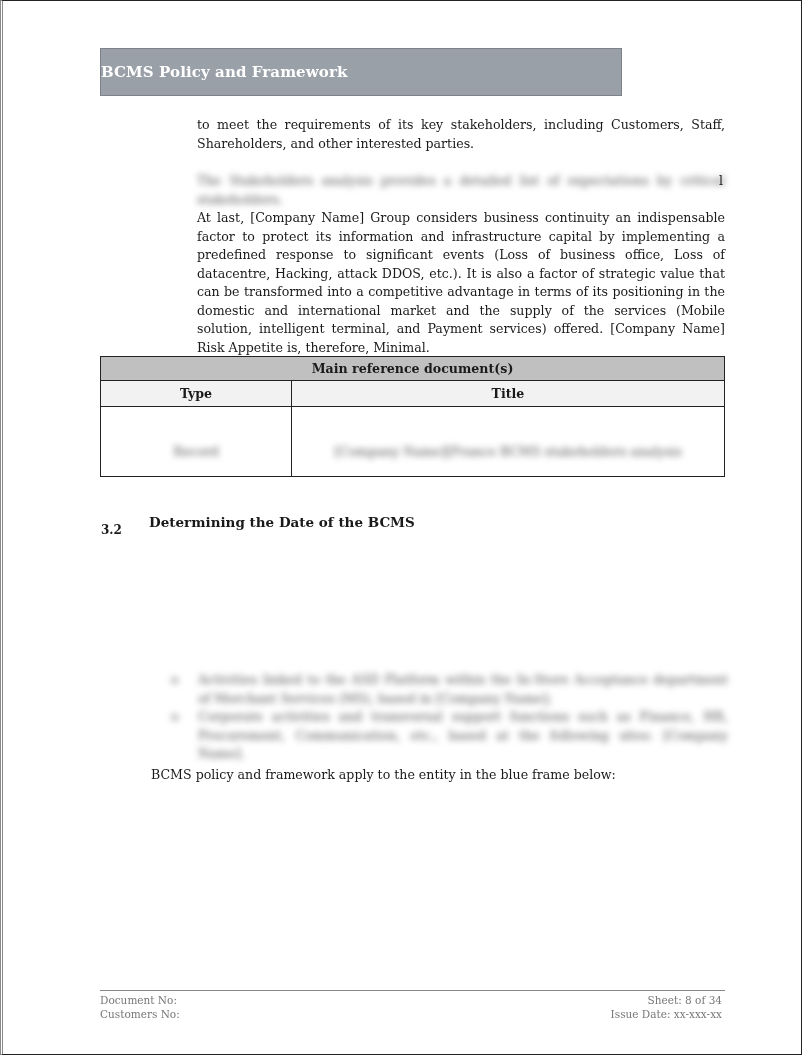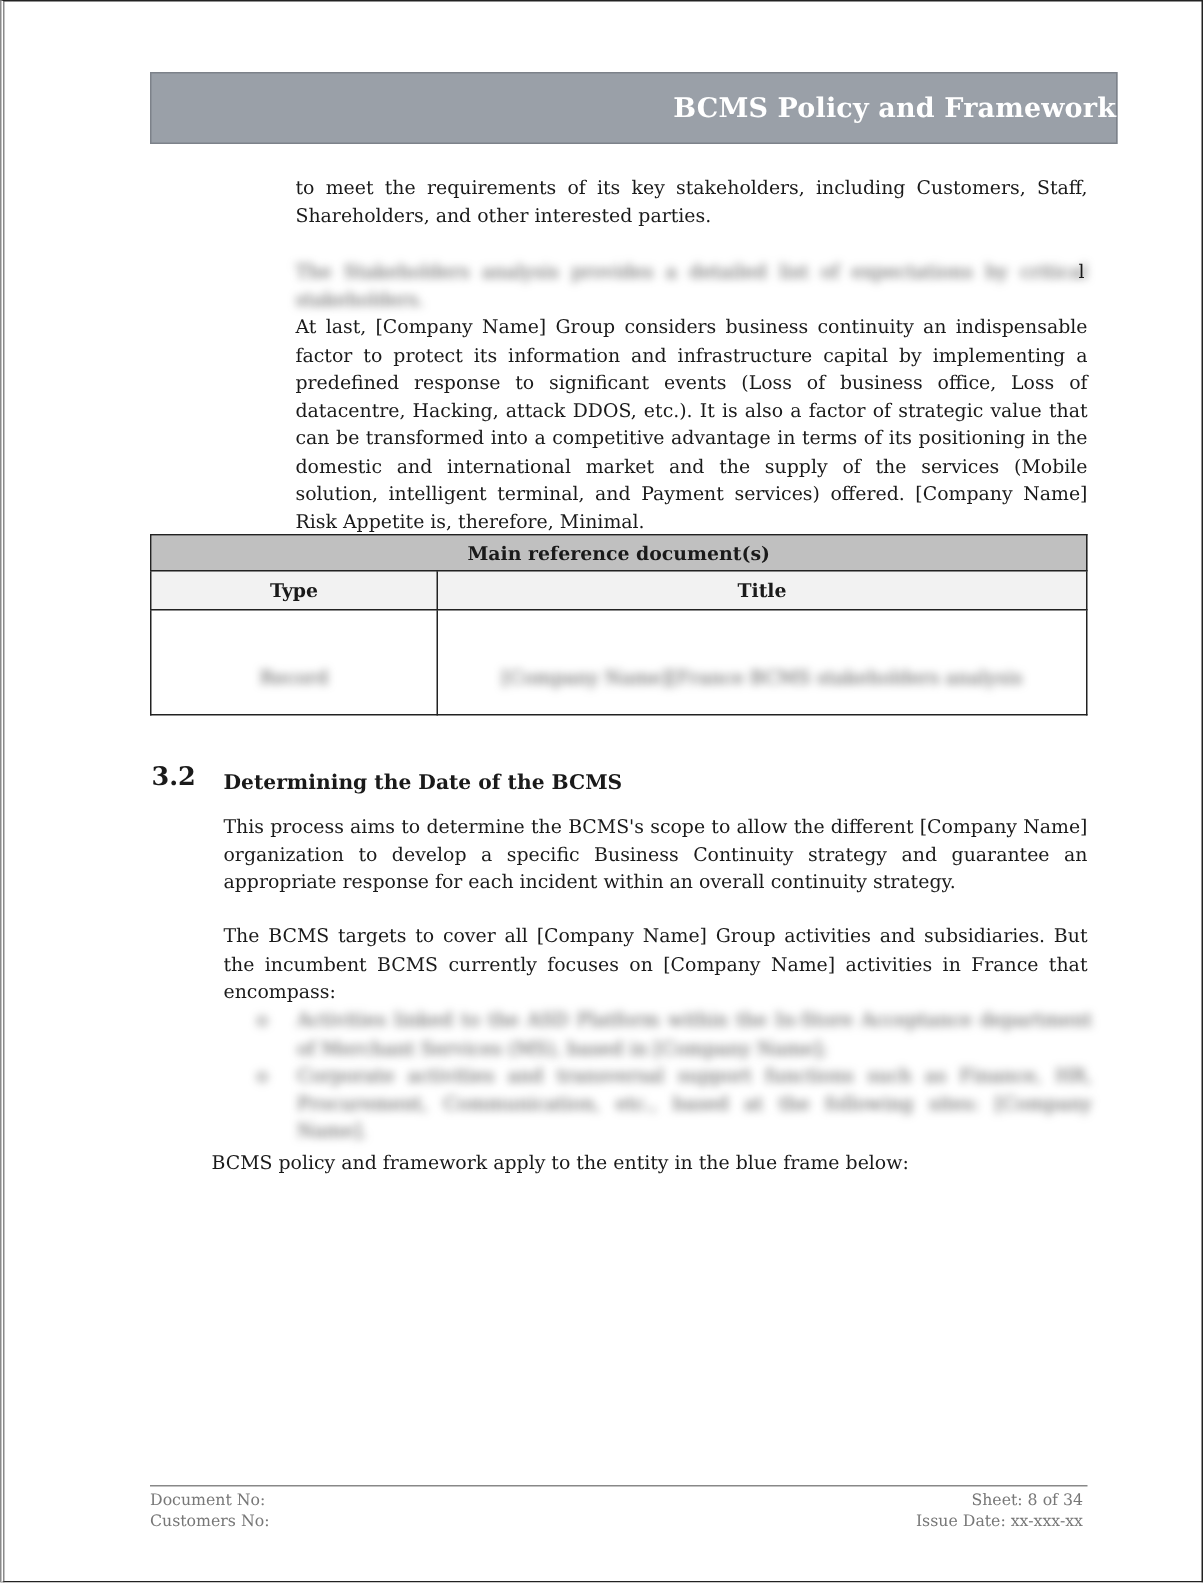--- a/index.html
+++ b/index.html
@@ -6,42 +6,42 @@
     body { width: 802px; height: 1055px; position: relative; overflow: hidden; }
     .page {
       position: absolute; left: 0; top: 0; width: 802px; height: 1055px;
       box-sizing: border-box; border-top: 1px solid #222; border-right: 1px solid #222;
       border-bottom: 1px solid #222; border-left: 3px double #8a8a8a;
       background: #fff;
       font-family: "DejaVu Serif", "Liberation Serif", serif;
       color: #1a1a1a;
     }
     .header-bar {
-      position: absolute; left: 97px; top: 47px; width: 645px; height: 48px;
+      position: absolute; left: 97px; top: 47px; width: 522px; height: 48px;
       box-sizing: border-box; background: #9aa0a8; border: 1px solid #7d828a;
-      display: flex; align-items: center; justify-content: flex-end;
-      color: #ffffff; font-weight: bold; font-size: 18px;
+      display: flex; align-items: center; justify-content: flex-start;
+      color: #ffffff; font-weight: bold; font-size: 15px;
       font-family: "DejaVu Serif", serif; letter-spacing: 0.1px;
     }
     .para {
       position: absolute; font-size: 12.6px; line-height: 18.5px;
       text-align: justify; font-family: "DejaVu Serif", serif;
     }
     .blur { filter: blur(3px); color: #555; user-select: none; }
     .ref-table {
       position: absolute; left: 97px; top: 355px; width: 625px;
       border-collapse: collapse; font-size: 12.6px; font-family: "DejaVu Serif", serif;
     }
     .ref-table th, .ref-table td { border: 1px solid #222; padding: 0; text-align: center; }
     .ref-table .caption-row th { background: #c0c0c0; height: 23px; font-weight: bold; }
     .ref-table .head-row th { background: #f2f2f2; height: 25px; font-weight: bold; }
     .ref-table .data-row td { height: 69px; vertical-align: middle; }
     .ref-table .data-row td span { display: inline-block; position: relative; top: 10px; }
     .section-num {
-      position: absolute; left: 98px; top: 507px; font-weight: bold; font-size: 17px;
+      position: absolute; left: 98px; top: 522px; font-weight: bold; font-size: 12px;
     }
     .section-title {
       position: absolute; left: 146px; top: 513px; font-weight: bold; font-size: 13.5px;
     }
     .bullets {
       position: absolute; left: 165px; top: 670px; width: 560px; margin: 0; padding: 0;
       list-style: none; font-size: 12.6px; line-height: 18.5px;
     }
     .bullets li { position: relative; padding-left: 30px; text-align: justify; }
     .bullets li .bullet-mark { position: absolute; left: 3px; top: 0; }
@@ -84,35 +84,33 @@
     <tr class="data-row">
       <td><span class="blur">Record</span></td>
       <td><span class="blur">[Company Name][France BCMS stakeholders analysis</span></td>
     </tr>
   </tbody>
     </table>
 
   <div class="section-num">3.2</div>
   <div class="section-title">Determining the Date of the BCMS</div>
 
-  <div class="para" style="left:146px; top:541px; width:576px;">This process aims to determine the BCMS's scope to allow the different [Company Name] organization to develop a specific Business Continuity strategy and guarantee an appropriate response for each incident within an overall continuity strategy.</div>
-  <div class="para" style="left:146px; top:614px; width:576px;">The BCMS targets to cover all [Company Name] Group activities and subsidiaries. But the incumbent BCMS currently focuses on [Company Name] activities in France that encompass:</div>
 
   <ul class="bullets">
     <li class="blur">
       <span class="bullet-mark">o</span>
       <span>Activities linked to the ASD Platform within the In-Store Acceptance department of Merchant Services (MS), based in [Company Name];</span>
     </li>
     <li class="blur">
       <span class="bullet-mark">o</span>
       <span>Corporate activities and transversal support functions such as Finance, HR, Procurement, Communication, etc., based at the following sites: [Company Name].</span>
     </li>
   </ul>
 
-  <div class="para" style="left:138px; top:765px; width:576px;">BCMS policy and framework apply to the entity in the blue frame below:</div>
+  <div class="para" style="left:148px; top:765px; width:576px;">BCMS policy and framework apply to the entity in the blue frame below:</div>
 
   <div class="footer-rule"></div>
   <div class="footer-text" style="left:97px; top:992px;">Document No:</div>
   <div class="footer-text" style="left:97px; top:1006px;">Customers No:</div>
   <div class="footer-text" style="right:79px; top:992px; text-align:center;">Sheet: 8 of 34</div>
   <div class="footer-text" style="right:79px; top:1006px; text-align:center;">Issue Date: xx-xxx-xx</div>
 
 </div>
 
 </body></html>

